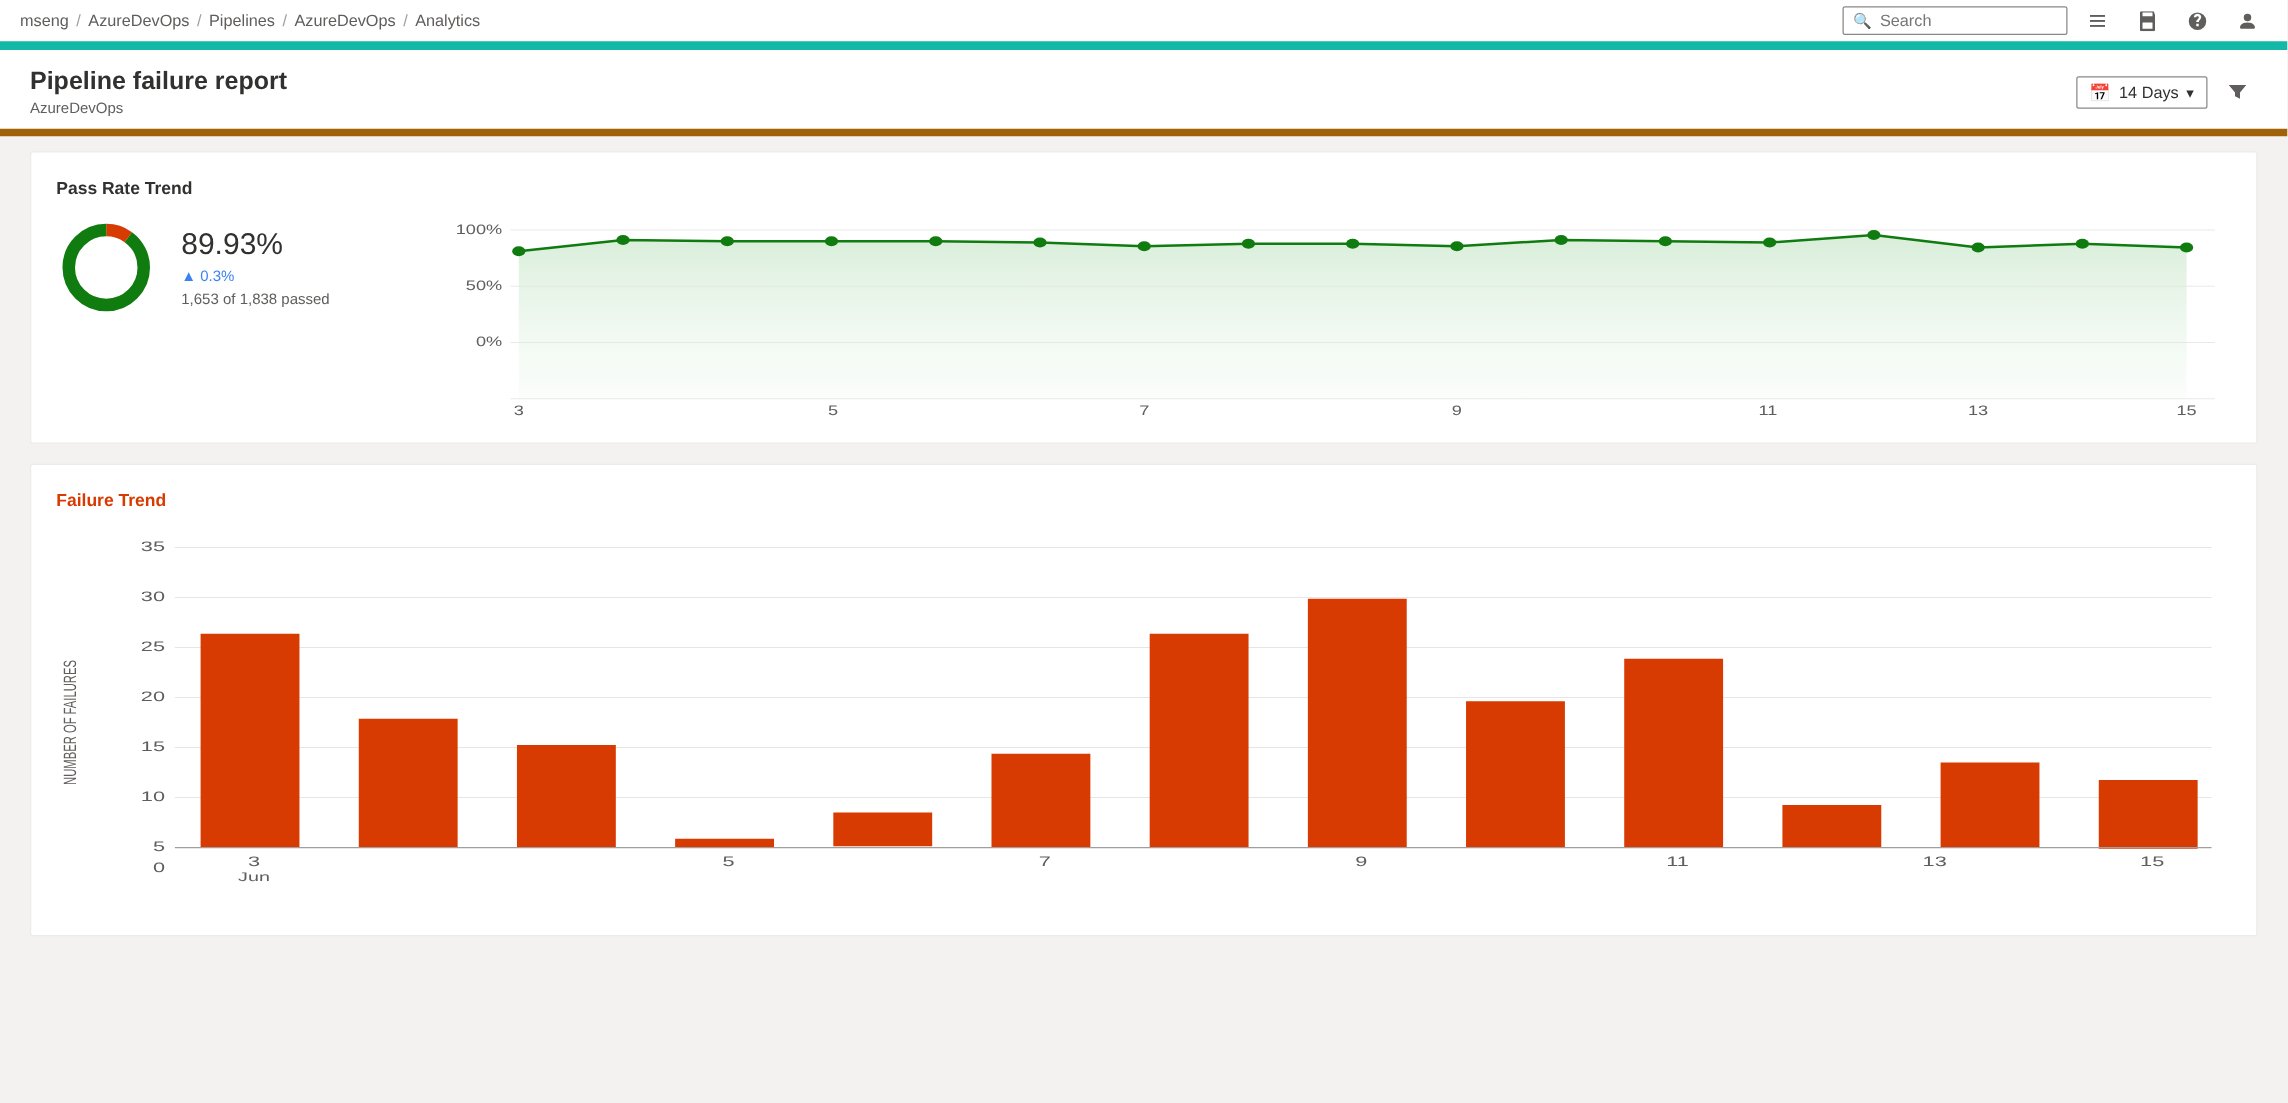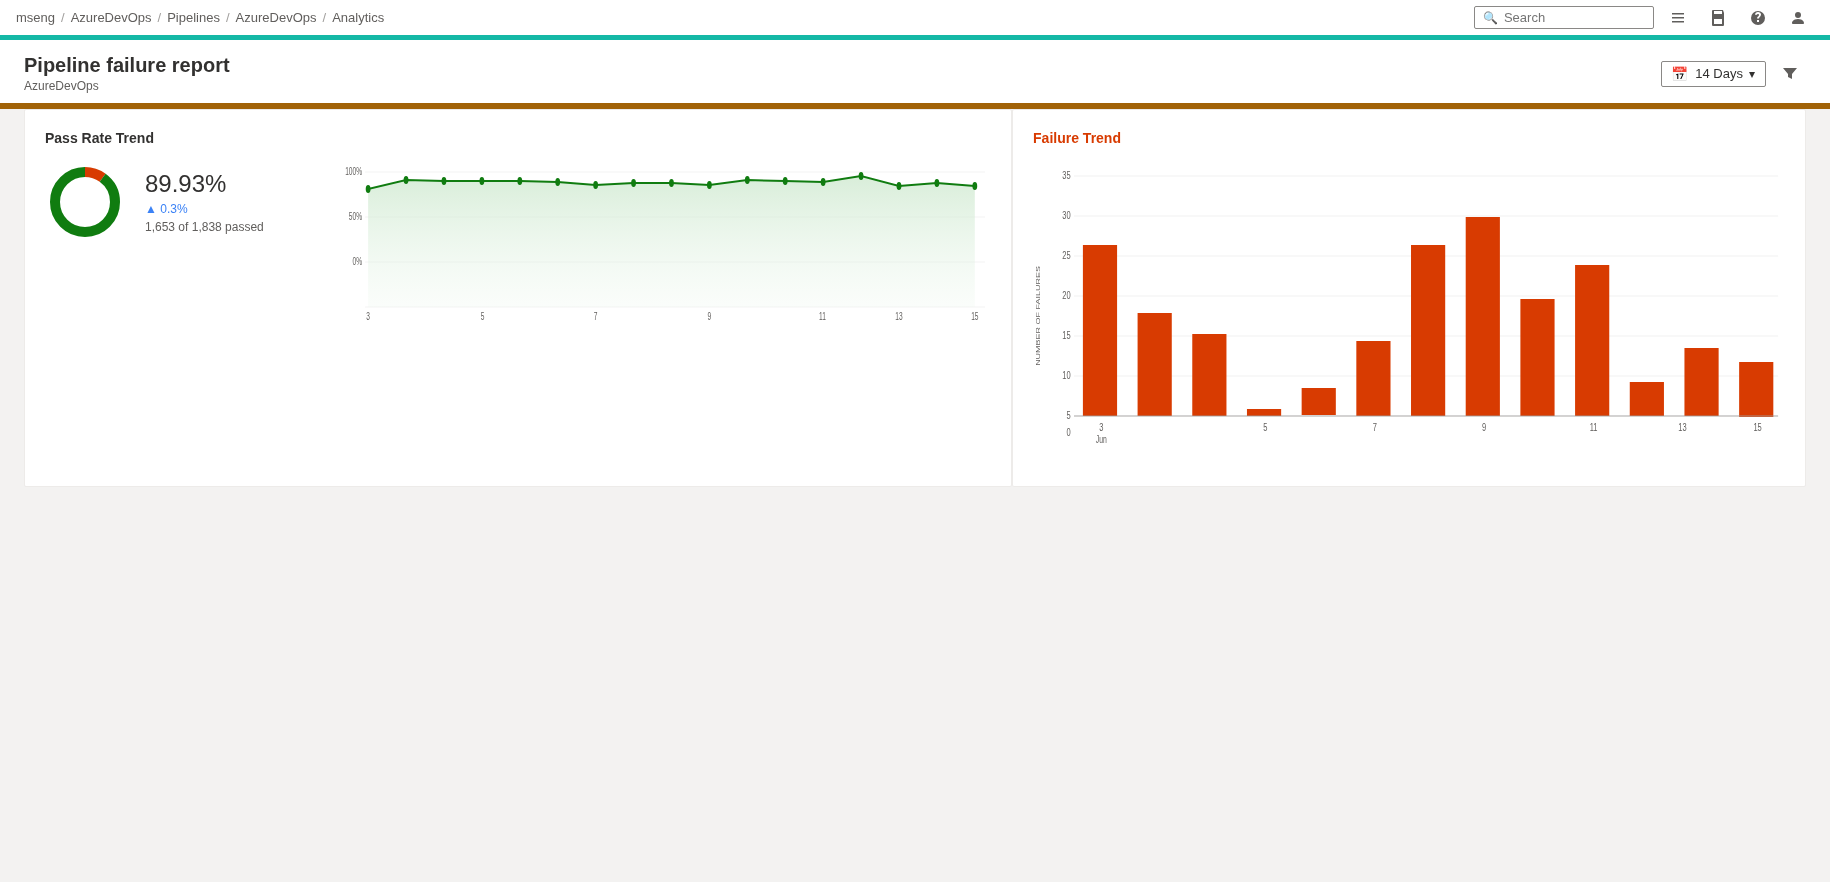--- a/index.html
+++ b/index.html
@@ -9,21 +9,21 @@
       color: #323130;
       font-size: 13px;
     }
 
     
     .top-nav {
       display: flex;
       align-items: center;
       justify-content: space-between;
       background: #fff;
-      border-bottom: 5px solid #14b8a6;
+      border-bottom: 7px solid #14b8a6;
       padding: 0 16px;
       height: 40px;
       gap: 47px;
     }
     .breadcrumb {
       display: flex;
       align-items: center;
       gap: 6px;
       font-size: 13px;
       color: #605e5c;
@@ -110,23 +110,24 @@
       height: 32px;
       display: flex;
       align-items: center;
       justify-content: center;
       cursor: pointer;
       color: #605e5c;
     }
 
     
     .main-content {
-      padding: 0 24px;
-      display: flex;
-      flex-direction: row;
+      padding: 12px 24px;
+      display: flex;
+      flex-direction: column;
+      gap: 16px;
     }
 
     
     .card {
       background: #fff;
       border: 1px solid #edebe9;
       border-radius: 2px;
       padding: 20px;
     }
     .card-title {

